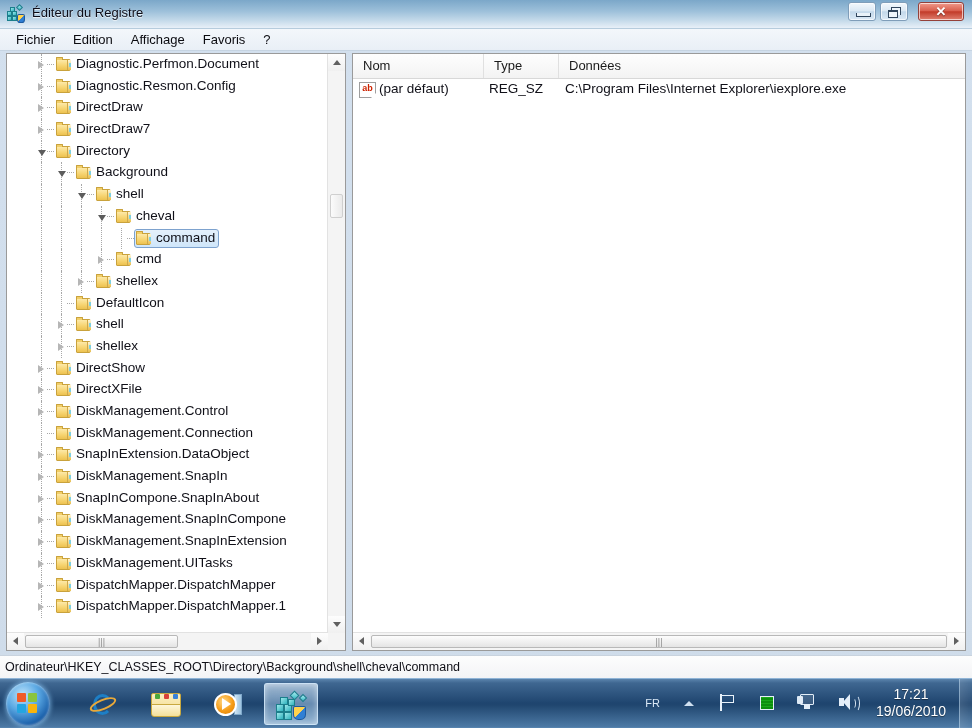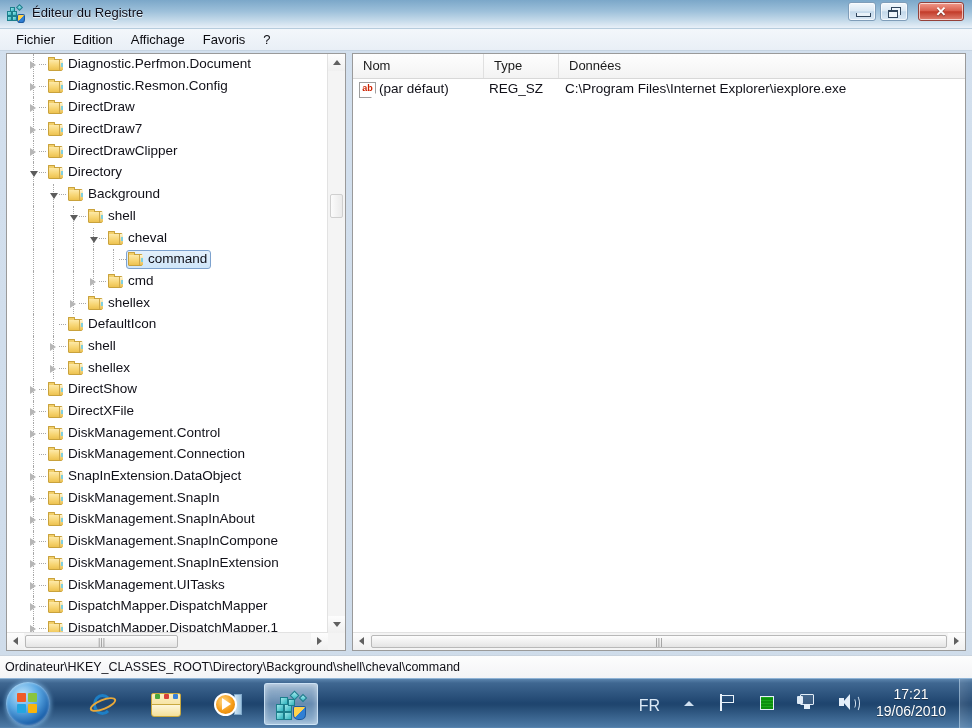--- a/index.html
+++ b/index.html
@@ -109,21 +109,21 @@
     position: absolute; left: 346px; top: 0;
     width: 614px; height: 598px;
     background: #fff;
     border: 1px solid #9a9a9a;
     box-sizing: border-box;
     overflow: hidden;
   }
 
   
   #tree-scroll {
-    position: absolute; left: 8px; top: 0;
+    position: absolute; left: 16px; top: 0;
     width: 321px; height: 578px;
     overflow: hidden;
   }
   .tnode {
     position: relative;
     height: 21.7px;
     white-space: nowrap;
     font-size: 13.5px;
     color: #101018;
     cursor: default;
@@ -410,21 +410,21 @@
     position: absolute;
     background: linear-gradient(to bottom right, #a8eef0, #36b8c4);
     border: 1px solid #1c7f8c;
     transform: rotate(45deg);
     box-sizing: border-box;
   }
 
   
   #tray { position: absolute; right: 0; top: 0; height: 50px; }
   .tray-item { position: absolute; top: 16px; cursor: default; }
-  #tray-lang { font-size: 16px; color: #dbe9f6; top: 18px; }
+  #tray-lang { font-size: 11px; color: #dbe9f6; top: 18px; }
   .tray-chevron {
     width: 0; height: 0;
     border-left: 5px solid transparent;
     border-right: 5px solid transparent;
     border-bottom: 5px solid #cfe0f0;
     top: 22px;
   }
   .tray-flag { top: 15px; width: 16px; height: 17px; }
   .tray-flag .pole { position: absolute; left: 0; top: 0; width: 2px; height: 17px; background: #e9f2fa; }
   .tray-flag .fab { position: absolute; left: 2px; top: 1px; width: 12px; height: 8px; border: 1.5px solid #e9f2fa; border-left: none; box-sizing: border-box; }
@@ -542,32 +542,20 @@
             <span class="folder" style="left: 33px;">
               <span class="fbody"></span>
               <span class="ftab"></span>
               <span class="fspine"></span>
               <span class="fdot"></span>
             </span>
             <span class="tlabel" style="left: 53px;">DirectDraw7</span>
           </div>
           <div class="tnode">
             <span class="vline" style="left: 18px;"></span>
-            <span class="arrow collapsed" style="left: 15px;"></span>
-            <span class="dotline" style="left: 24px;"></span>
-            <span class="folder" style="left: 33px;">
-              <span class="fbody"></span>
-              <span class="ftab"></span>
-              <span class="fspine"></span>
-              <span class="fdot"></span>
-            </span>
-            <span class="tlabel" style="left: 53px;">DirectDrawClipper</span>
-          </div>
-          <div class="tnode">
-            <span class="vline" style="left: 18px;"></span>
             <span class="arrow expanded" style="left: 15px;"></span>
             <span class="dotline" style="left: 24px;"></span>
             <span class="folder" style="left: 33px;">
               <span class="fbody"></span>
               <span class="ftab"></span>
               <span class="fspine"></span>
               <span class="fdot"></span>
             </span>
             <span class="tlabel" style="left: 53px;">Directory</span>
           </div>
@@ -770,21 +758,21 @@
           <div class="tnode">
             <span class="vline" style="left: 18px;"></span>
             <span class="arrow collapsed" style="left: 15px;"></span>
             <span class="dotline" style="left: 24px;"></span>
             <span class="folder" style="left: 33px;">
               <span class="fbody"></span>
               <span class="ftab"></span>
               <span class="fspine"></span>
               <span class="fdot"></span>
             </span>
-            <span class="tlabel" style="left: 53px;">DiskManagement.SnapInAbout</span>
+            <span class="tlabel" style="left: 53px;">SnapInCompone.SnapInAbout</span>
           </div>
           <div class="tnode">
             <span class="vline" style="left: 18px;"></span>
             <span class="arrow collapsed" style="left: 15px;"></span>
             <span class="dotline" style="left: 24px;"></span>
             <span class="folder" style="left: 33px;">
               <span class="fbody"></span>
               <span class="ftab"></span>
               <span class="fspine"></span>
               <span class="fdot"></span>

